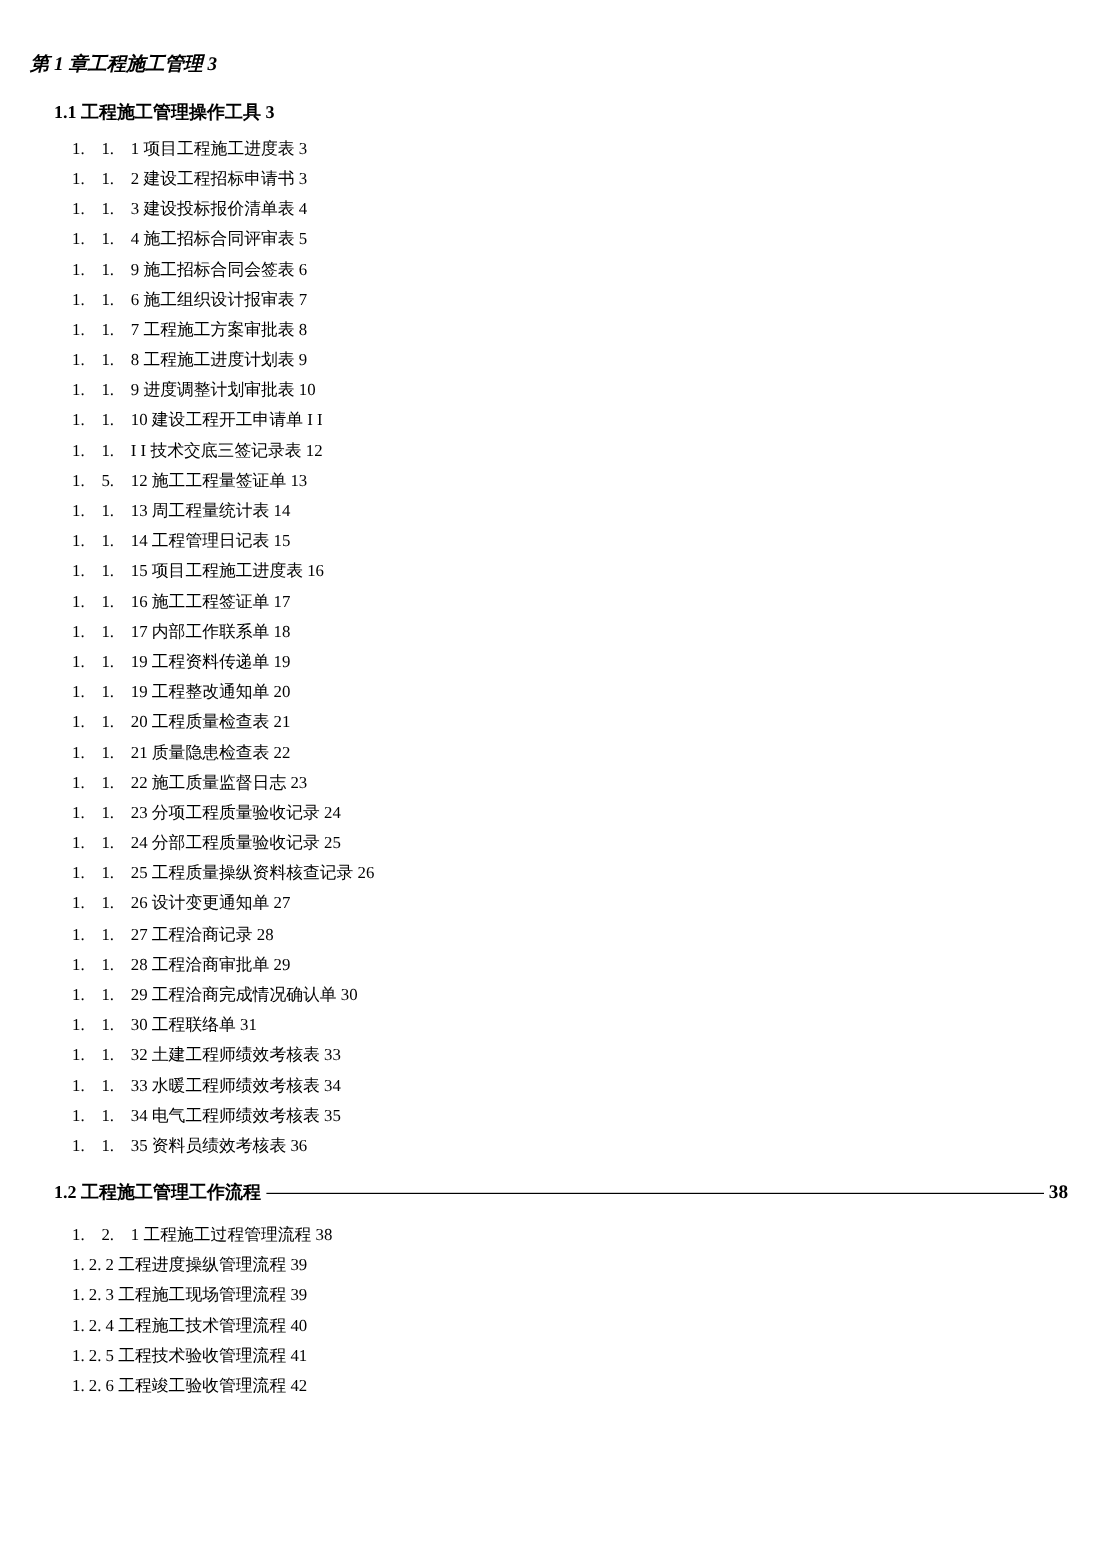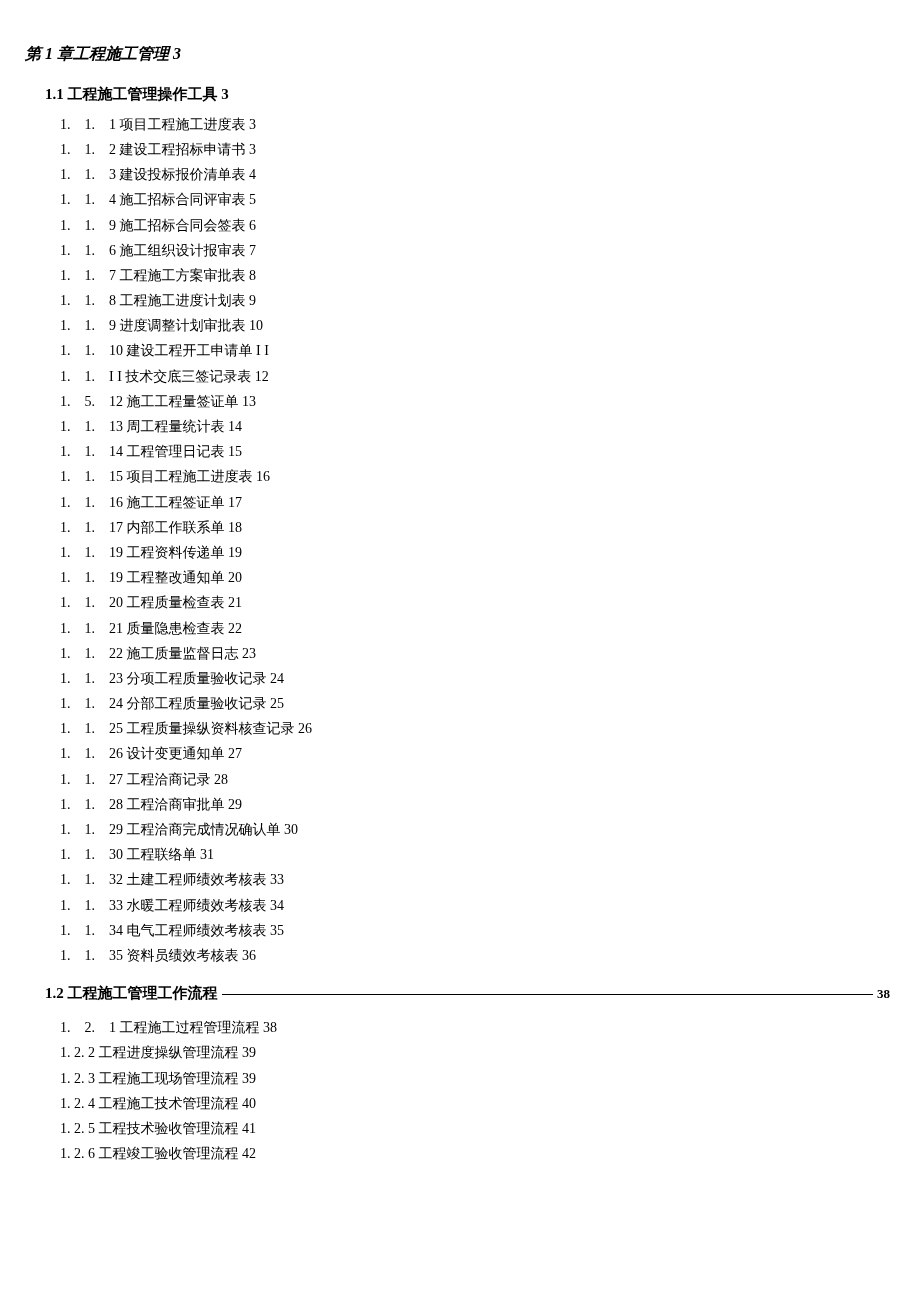--- a/index.html
+++ b/index.html
@@ -39,21 +39,21 @@
     }
     .section-with-line .line {
       flex: 1;
       border-bottom: 1px solid #000;
       margin: 0 4px;
       position: relative;
       top: -3px;
     }
     .section-with-line .page-num {
       font-weight: bold;
-      font-size: 13px;
+      font-size: 16px;
     }
     .toc-item {
       margin-left: 30px;
       font-size: 14px;
     }
     .toc-item-alt {
       margin-left: 30px;
       font-size: 14px;
     }
     .prefix {

